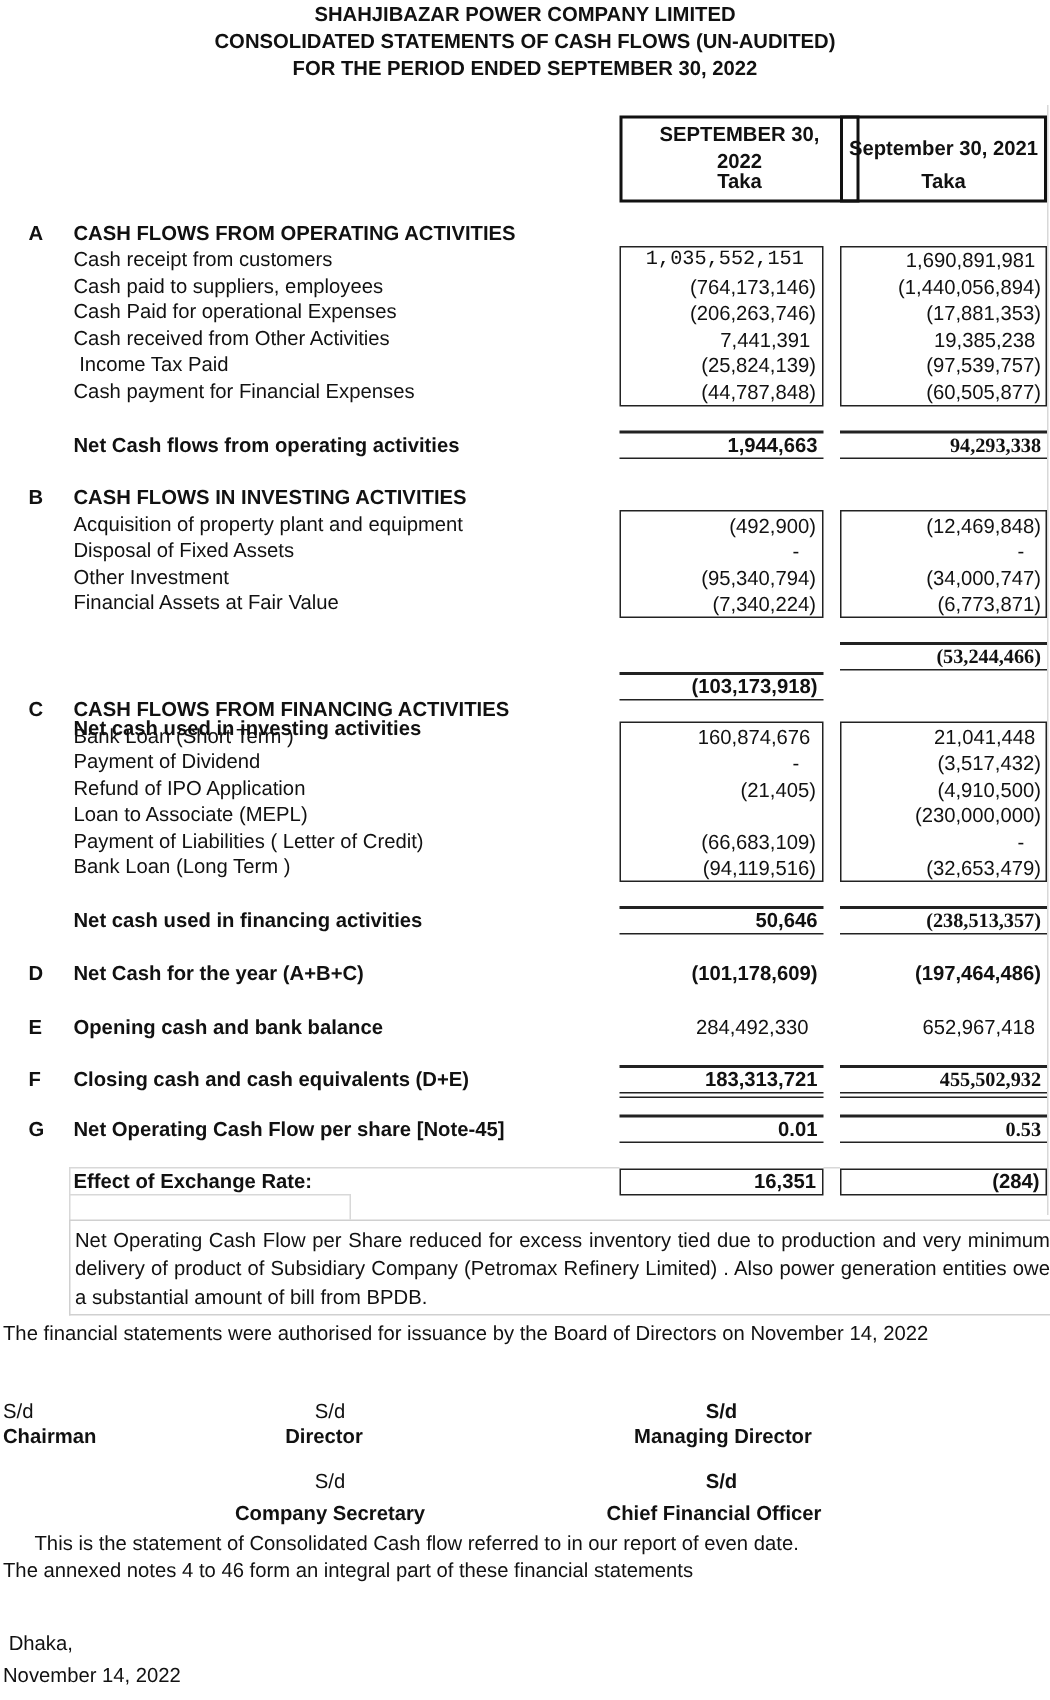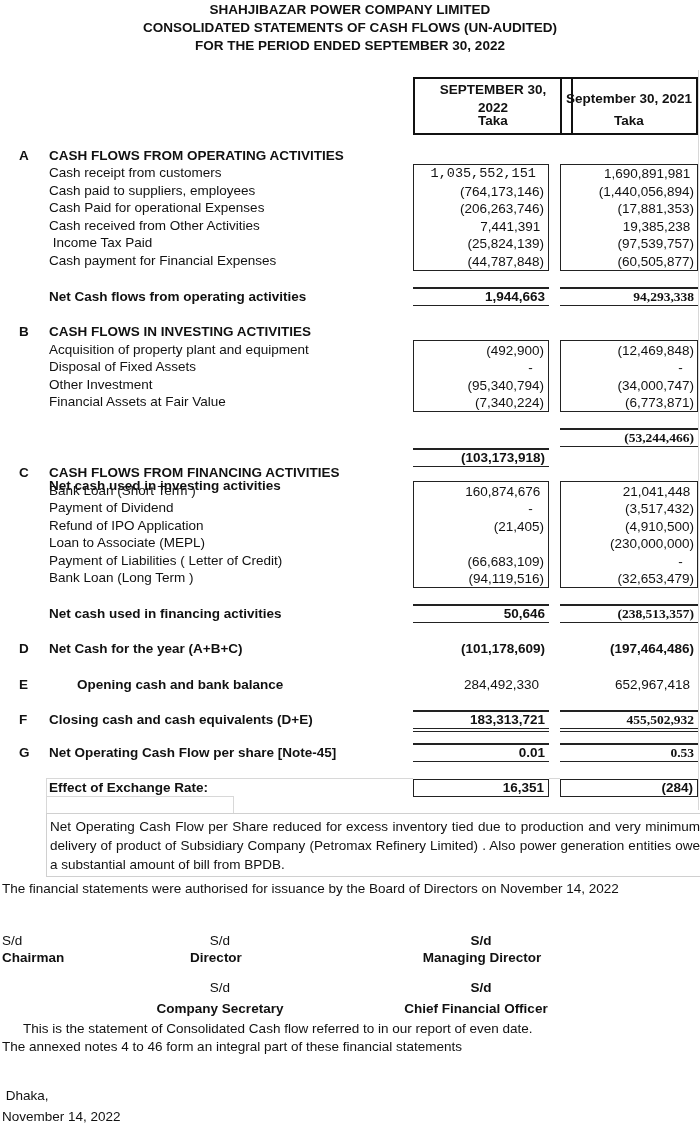--- a/index.html
+++ b/index.html
@@ -129,21 +129,21 @@
 <div class="total-lbl" style="top:606px;">Net cash used in financing activities</div>
 <div class="tot c1" style="top:604px;">50,646</div>
 <div class="tot c2" style="top:604px;">(238,513,357)</div>
 
 <div class="sec-letter" style="top:641px;">D</div>
 <div class="sec-title" style="top:641px;">Net Cash  for the year (A+B+C)</div>
 <div class="plain-val bold" style="left:413px; width:132px; top:641px;">(101,178,609)</div>
 <div class="plain-val bold" style="left:560px; width:134px; top:641px;">(197,464,486)</div>
 
 <div class="sec-letter" style="top:677px;">E</div>
-<div class="sec-title" style="top:677px;margin-left:28px;">Opening cash and bank balance</div>
+<div class="sec-title" style="top:677px;">Opening cash and bank balance</div>
 <div class="plain-val" style="left:413px; width:126px; top:677px;">284,492,330</div>
 <div class="plain-val" style="left:560px; width:130px; top:677px;">652,967,418</div>
 
 <div class="sec-letter" style="top:712px;">F</div>
 <div class="sec-title" style="top:712px;">Closing cash and cash equivalents (D+E)</div>
 <div class="tot c1 dbl" style="top:710px;">183,313,721</div>
 <div class="tot c2 dbl" style="top:710px;">455,502,932</div>
 
 <div class="sec-letter" style="top:745px;">G</div>
 <div class="sec-title" style="top:745px;">Net Operating Cash Flow per share [Note-45]</div>

